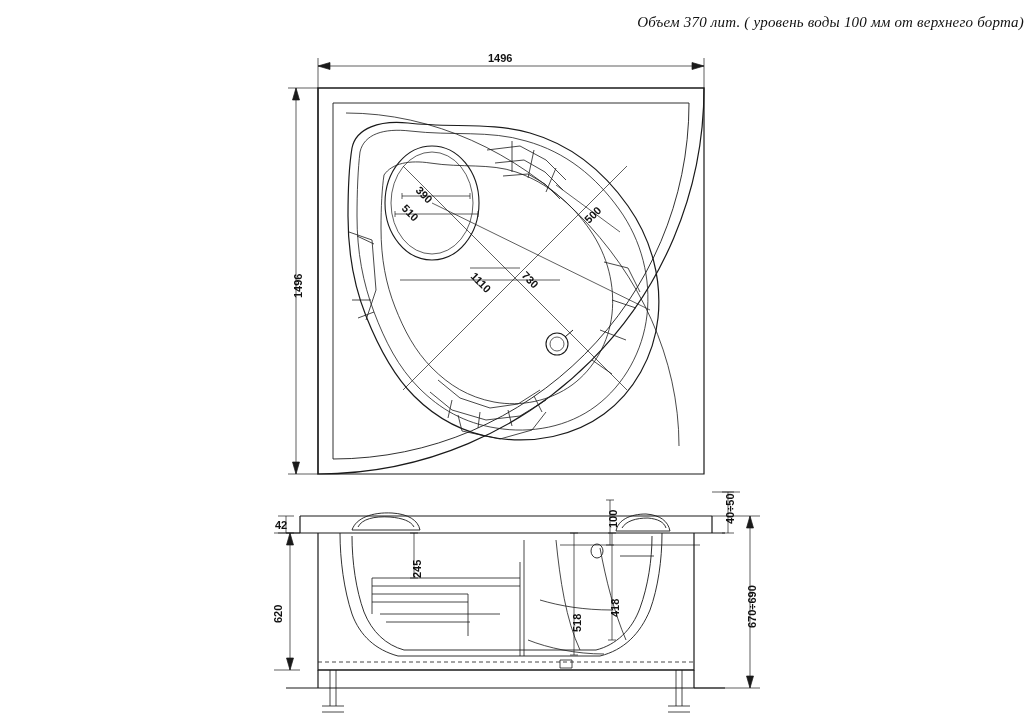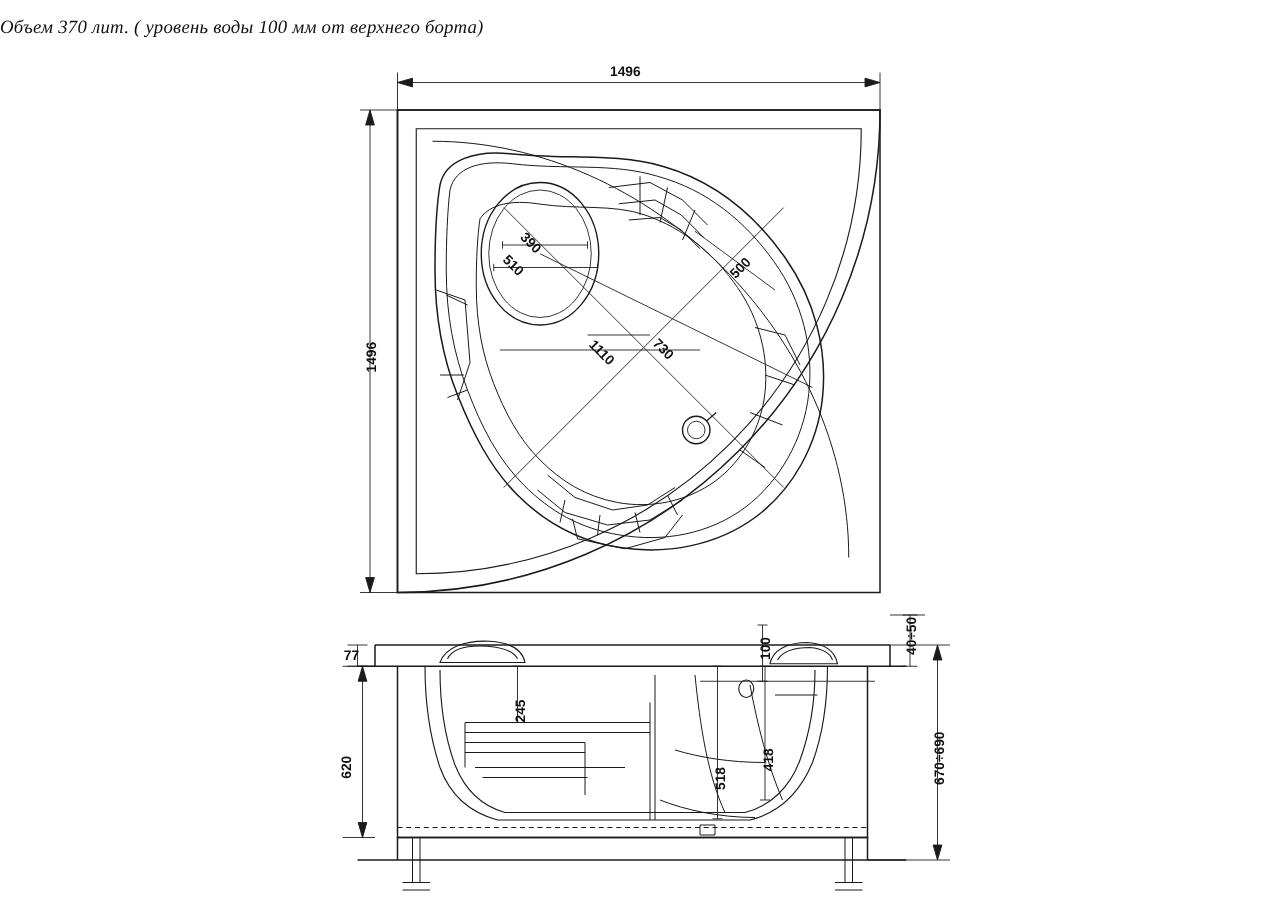--- a/index.html
+++ b/index.html
@@ -19,21 +19,21 @@
     position: absolute;
     left: 0; top: 0;
     width: 1024px;
     height: 720px;
   }
   .title {
     position: absolute;
     left: 0;
     top: 14px;
     width: 1024px;
-    text-align: left;
+    text-align: right;
     font-family: "Liberation Serif", serif;
     font-style: italic;
     font-size: 15px;
     letter-spacing: 0.2px;
     color: #111;
   }
   .dim {
     position: absolute;
     font-family: "Liberation Sans", sans-serif;
     font-size: 11px;
@@ -298,20 +298,20 @@
 
 <div class="dim" style="left:488px; top:52px;">1496</div>
 <div class="dim rot90" style="left:292px; top:298px;">1496</div>
 
 <div class="dim rot315" style="left:422px; top:184px;">390</div>
 <div class="dim rot315" style="left:408px; top:202px;">510</div>
 <div class="dim rot45" style="left:582px; top:217px;">500</div>
 <div class="dim rot315" style="left:477px; top:270px;">1110</div>
 <div class="dim rot315" style="left:528px; top:269px;">730</div>
 
-<div class="dim" style="left:275px; top:519px;">77</div>
+<div class="dim" style="left:275px; top:519px;">42</div>
 <div class="dim rot90" style="left:272px; top:623px;">620</div>
 <div class="dim rot90" style="left:411px; top:578px;">245</div>
 <div class="dim rot90" style="left:571px; top:632px;">518</div>
 <div class="dim rot90" style="left:609px; top:617px;">418</div>
 <div class="dim rot90" style="left:607px; top:528px;">100</div>
 <div class="dim rot90" style="left:724px; top:524px;">40÷50</div>
 <div class="dim rot90" style="left:746px; top:628px;">670÷690</div>
 
 </body></html>

